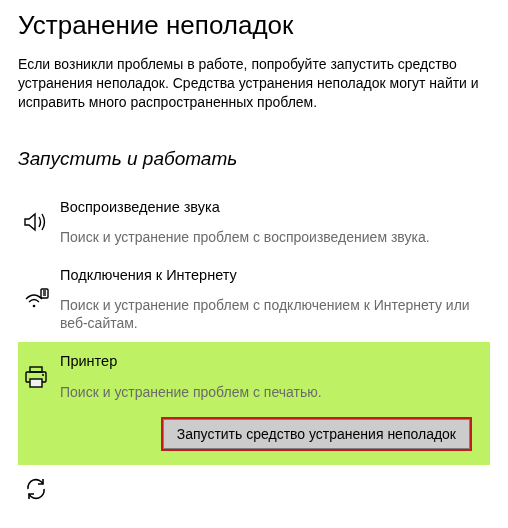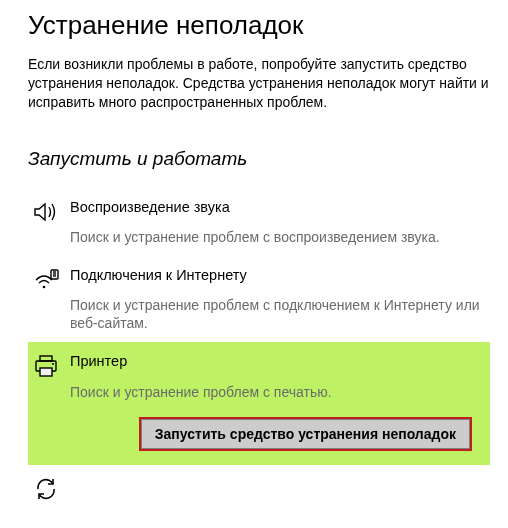--- a/index.html
+++ b/index.html
@@ -5,21 +5,21 @@
   * { box-sizing: border-box; margin: 0; padding: 0; }
   html, body {
     width: 508px;
     height: 528px;
     font-family: "Segoe UI", Arial, sans-serif;
     background: #ffffff;
     color: #000000;
     overflow: hidden;
   }
   .page {
-    padding: 10px 18px 0 28px;
+    padding: 10px 18px 0 18px;
   }
   .page-title {
     font-size: 26px;
     font-weight: 400;
     margin-bottom: 14px;
   }
   .intro {
     font-size: 14px;
     line-height: 1.35;
     color: #000;
@@ -27,21 +27,21 @@
     max-width: 470px;
   }
   .section-title {
     font-size: 19px;
     font-weight: 400;
     margin-bottom: 18px;
     font-style: italic;
   }
   .item {
     display: flex;
-    align-items: flex-start;
+    align-items: center;
     padding: 10px 8px 10px 2px;
     cursor: default;
   }
   .item.selected {
     background: #bef264;
     padding-bottom: 14px;
     flex-wrap: wrap;
   }
   .item-icon {
     width: 32px;
@@ -76,21 +76,20 @@
   }
   .run-button {
     background: #cccccc;
     border: 2px solid #c21d1d;
     outline: 1px solid #808080;
     outline-offset: -3px;
     padding: 7px 14px;
     font-size: 14px;
     font-family: inherit;
     cursor: pointer;
-    font-weight: bold;
   }
   svg { display: block; }
 </style>
 </head>
 <body>
 
 <div class="page">
   <h1 class="page-title">Устранение неполадок</h1>
   <p class="intro">Если возникли проблемы в работе, попробуйте запустить средство устранения неполадок. Средства устранения неполадок могут найти и исправить много распространенных проблем.</p>
   <h2 class="section-title">Запустить и работать</h2>

